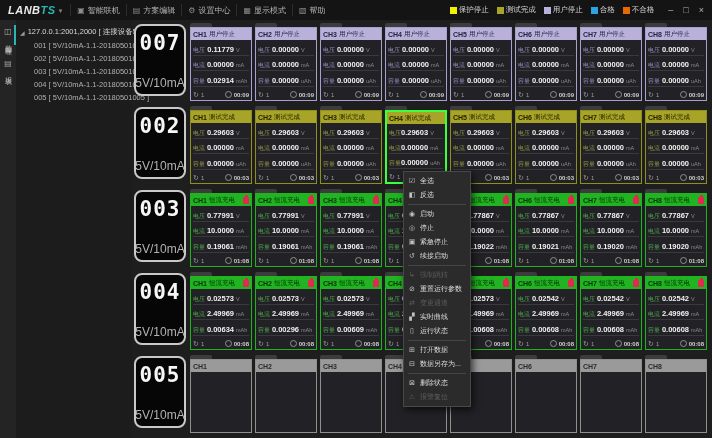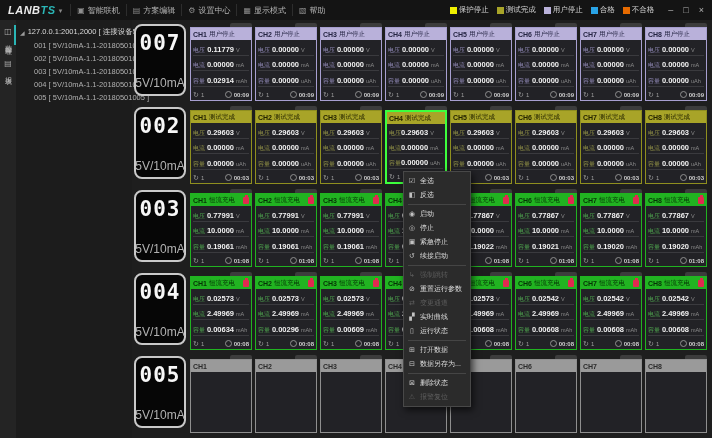--- a/index.html
+++ b/index.html
@@ -38,21 +38,21 @@
   .grid{flex:1;padding:3px 0 0 2px;box-sizing:border-box}
   .device-row{display:flex;height:83px}
   .seg-panel{width:52px;height:72px;margin:1px 4px 0 0;background:#060606;border:2px solid #c9c9c9;
              border-radius:8px;display:flex;flex-direction:column;align-items:center;
              justify-content:space-between;padding:7px 0 4px;box-sizing:border-box;flex:none}
   .seg-digits{font-family:"DejaVu Sans Mono",monospace;font-weight:bold;font-size:21px;line-height:21px;
               color:#f7f7f7;letter-spacing:1px}
   .seg-model{font-size:12px;color:#b2b2b2}
 
   .cards{display:flex;gap:3px}
-  .card{width:62px;display:flex;flex-direction:column;align-items:flex-end}
+  .card{width:62px;display:flex;flex-direction:column;align-items:flex-start}
   .nub{width:22px;height:4px;background:#3c3c3c;border-radius:2px 2px 0 0}
   .card-box{width:100%;height:74px;box-sizing:border-box;background:#222226;border:1px solid #666;
             display:flex;flex-direction:column}
   .theme-user  .card-box{border-color:#a79fd0}
   .theme-done  .card-box{border-color:#8f8f1f}
   .theme-charge .card-box{border-color:#21b321}
   .theme-idle  .card-box{border-color:#8f8f8f}
   .card.selected .card-box{border:2px solid #3dff3d}
 
   .card-header{height:12px;flex:none;display:flex;align-items:center;padding:0 2px;gap:2px;overflow:hidden}

